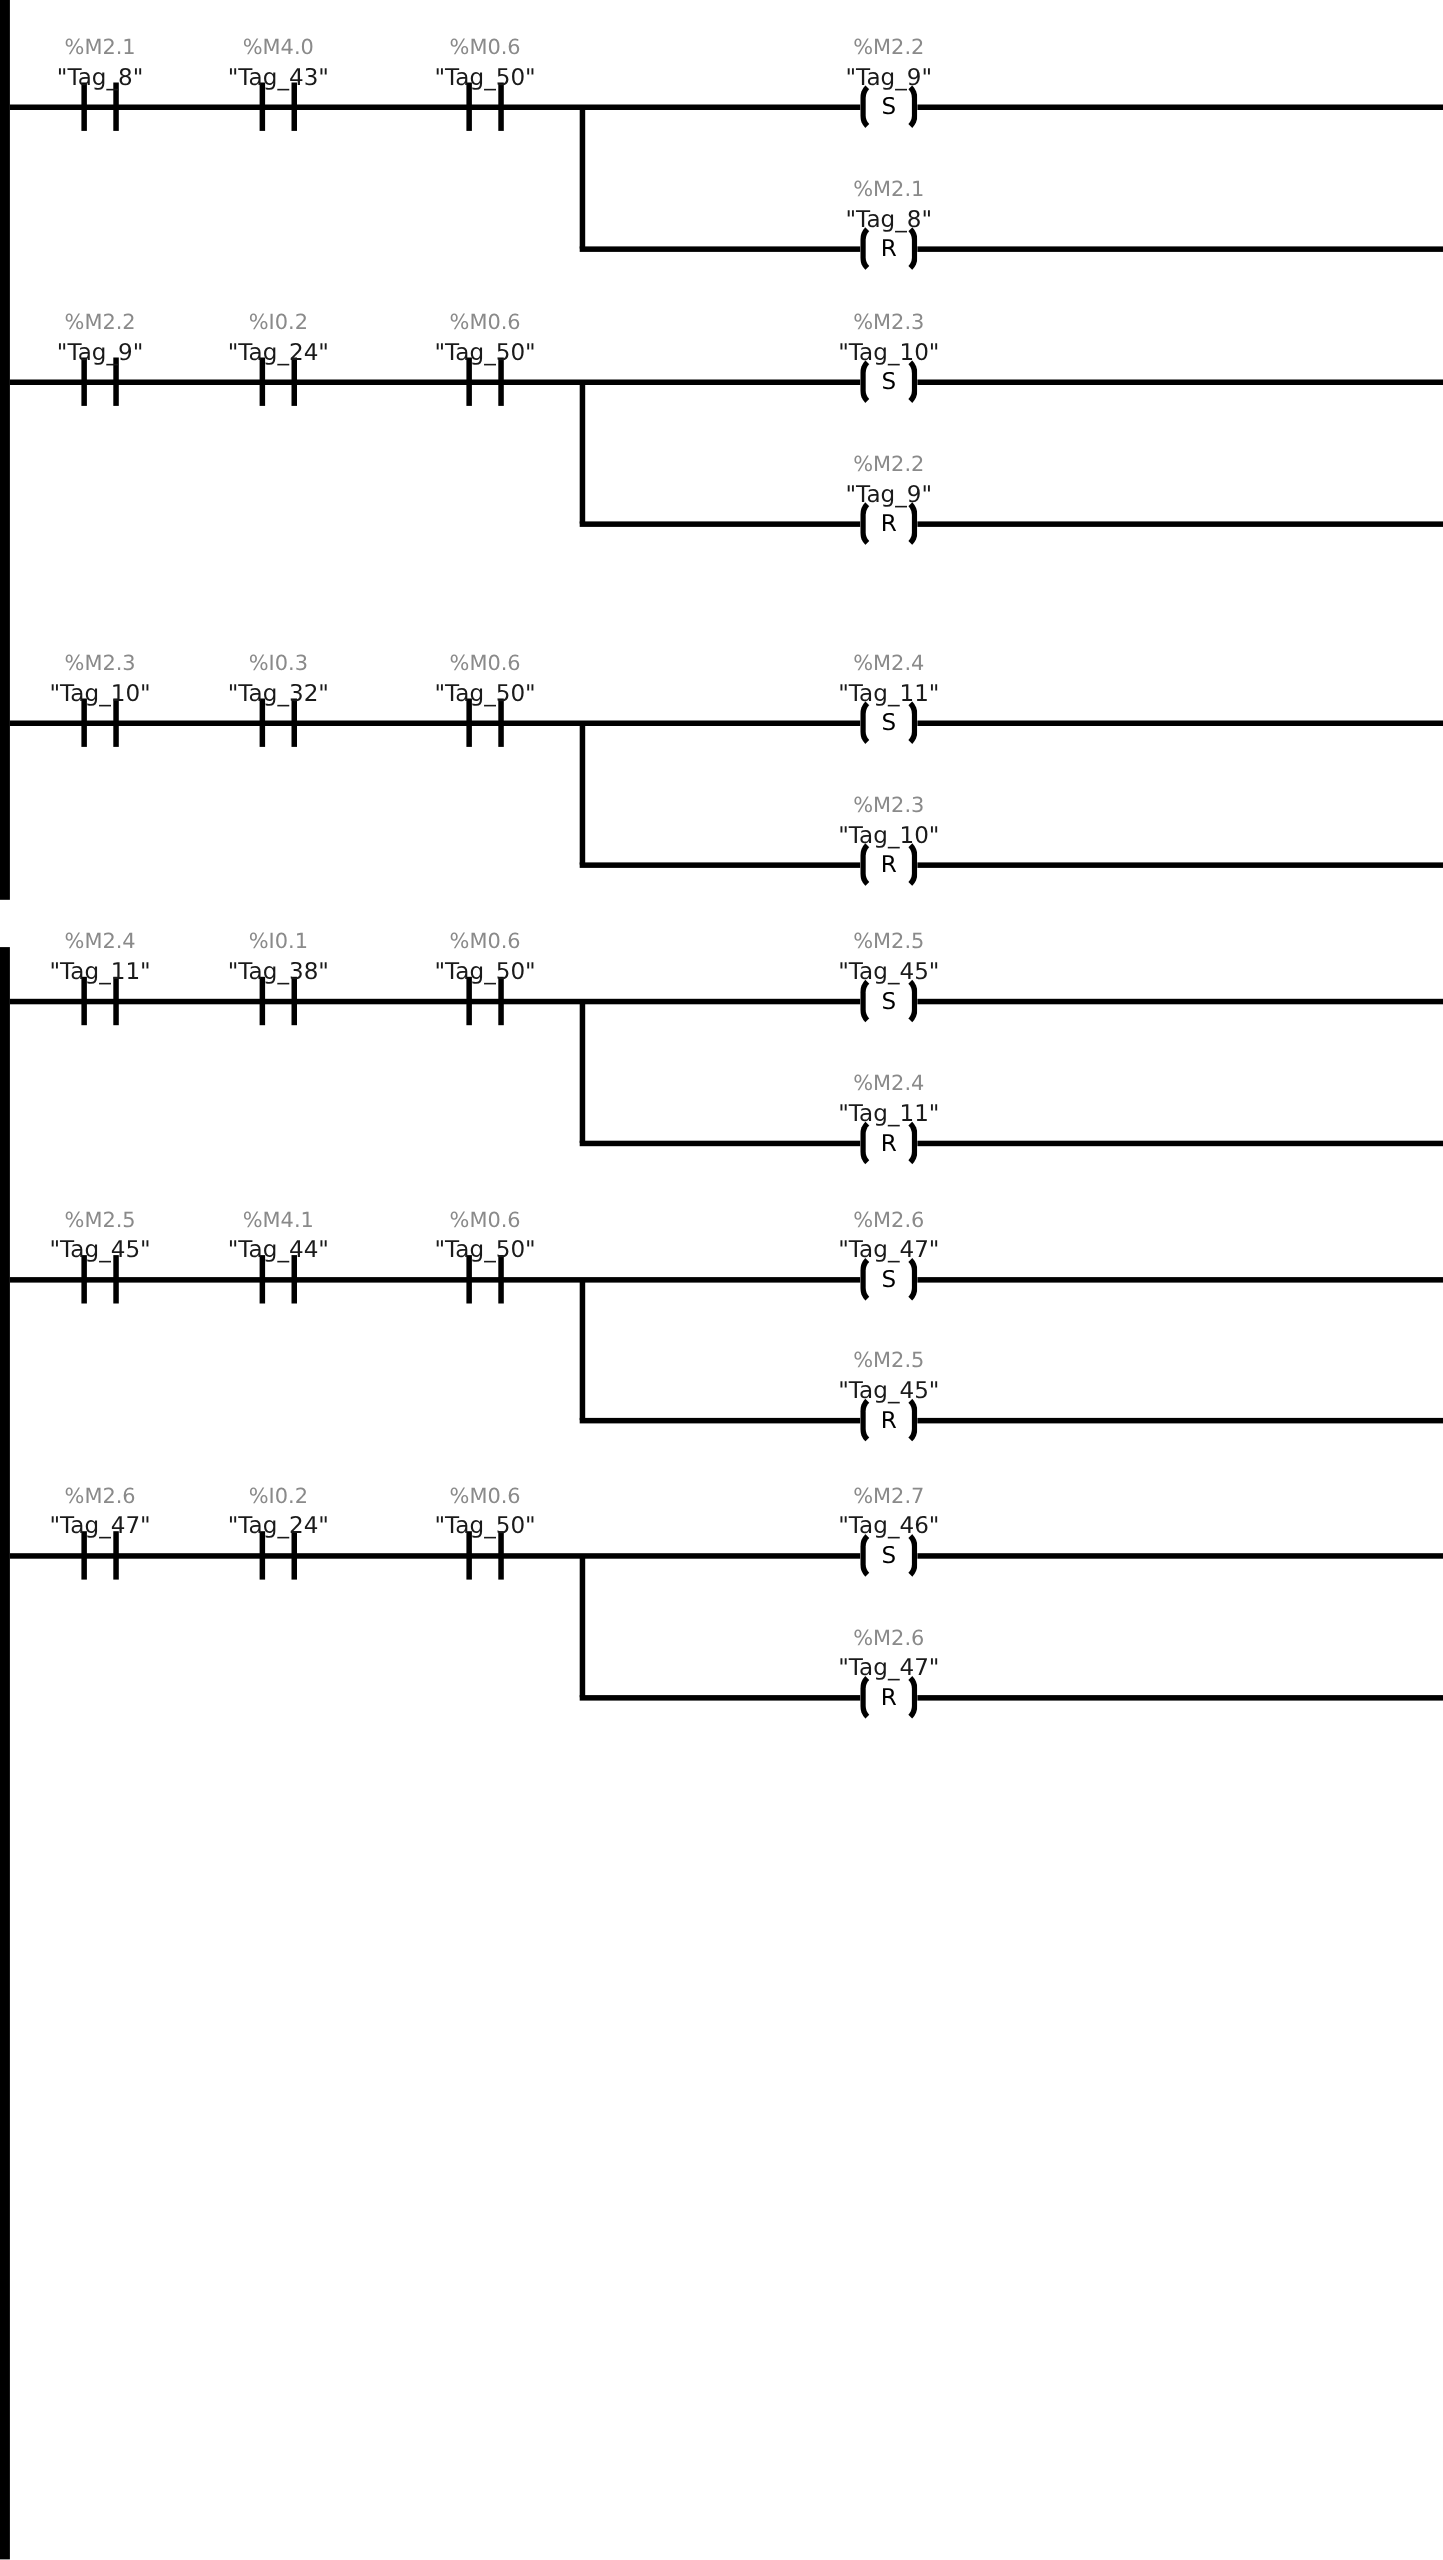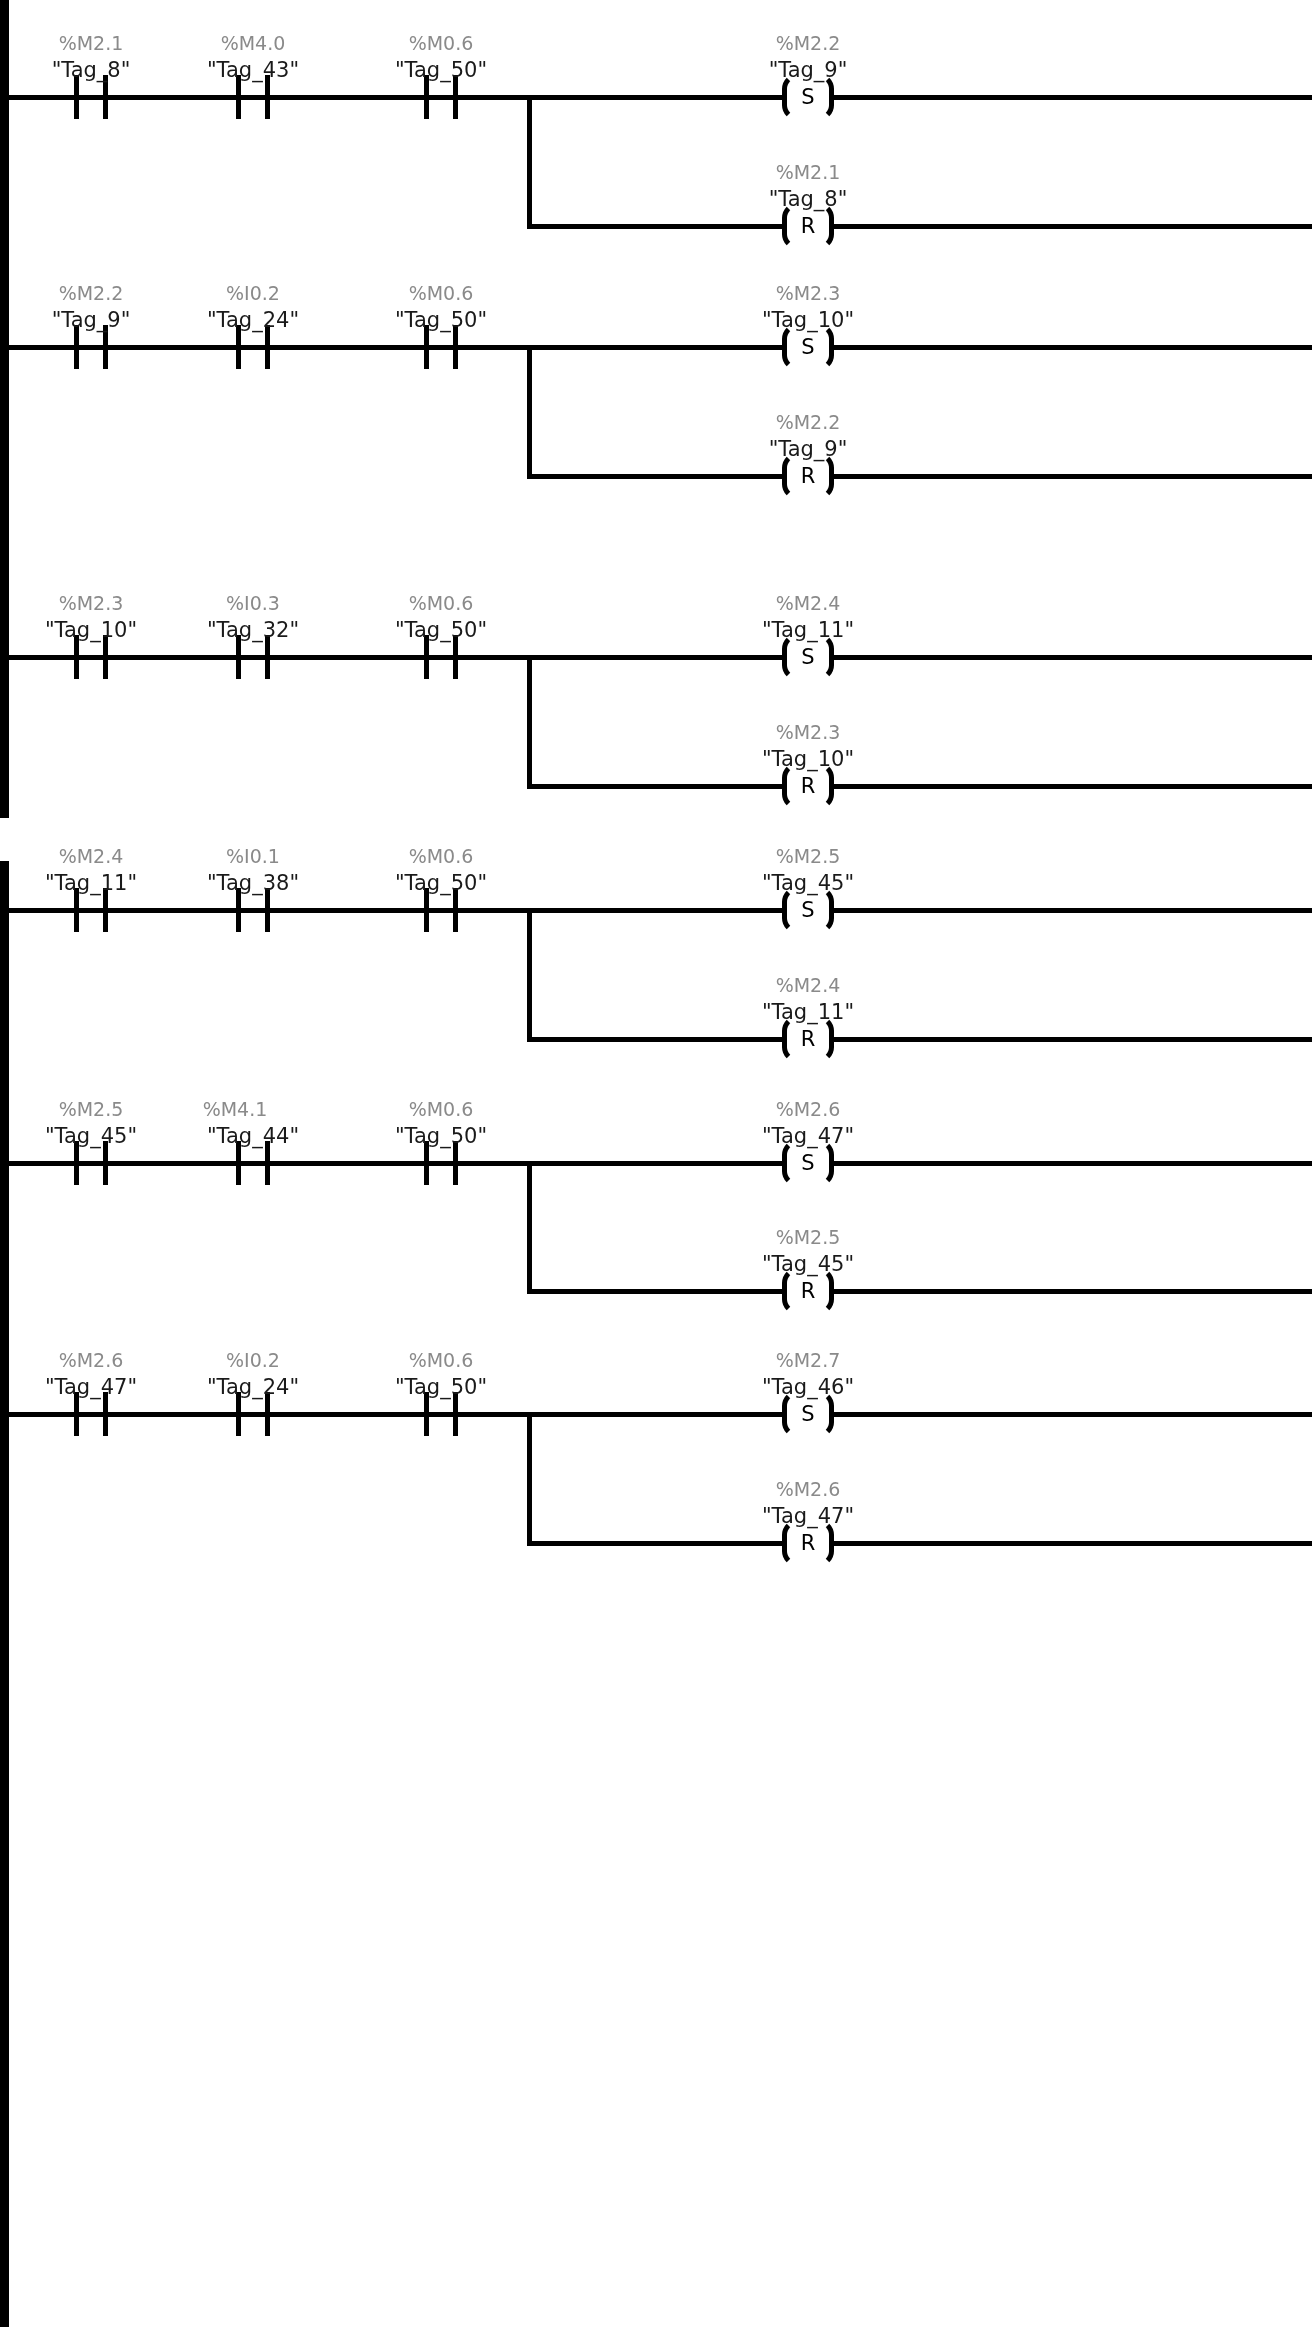--- a/index.html
+++ b/index.html
@@ -292,21 +292,21 @@
       <div class="contact" style="left: 74px; top: 1141px;">
         <div class="bar left"></div>
         <div class="bar right"></div>
       </div>
       <div class="lbl lbl-addr" style="left: -29px; top: 1100px; width: 240px;">%M2.5</div>
       <div class="lbl lbl-tag" style="left: -29px; top: 1126px; width: 240px;">"Tag_45"</div>
       <div class="contact" style="left: 236px; top: 1141px;">
         <div class="bar left"></div>
         <div class="bar right"></div>
       </div>
-      <div class="lbl lbl-addr" style="left: 115px; top: 1100px; width: 240px;">%M4.1</div>
+      <div class="lbl lbl-addr" style="left: 133px; top: 1100px; width: 240px;">%M4.1</div>
       <div class="lbl lbl-tag" style="left: 133px; top: 1126px; width: 240px;">"Tag_44"</div>
       <div class="contact" style="left: 424px; top: 1141px;">
         <div class="bar left"></div>
         <div class="bar right"></div>
       </div>
       <div class="lbl lbl-addr" style="left: 321px; top: 1100px; width: 240px;">%M0.6</div>
       <div class="lbl lbl-tag" style="left: 321px; top: 1126px; width: 240px;">"Tag_50"</div>
       <div class="coil" style="left: 782px; top: 1139px;">
         <div class="paren left"></div>
         <div class="paren right"></div>

